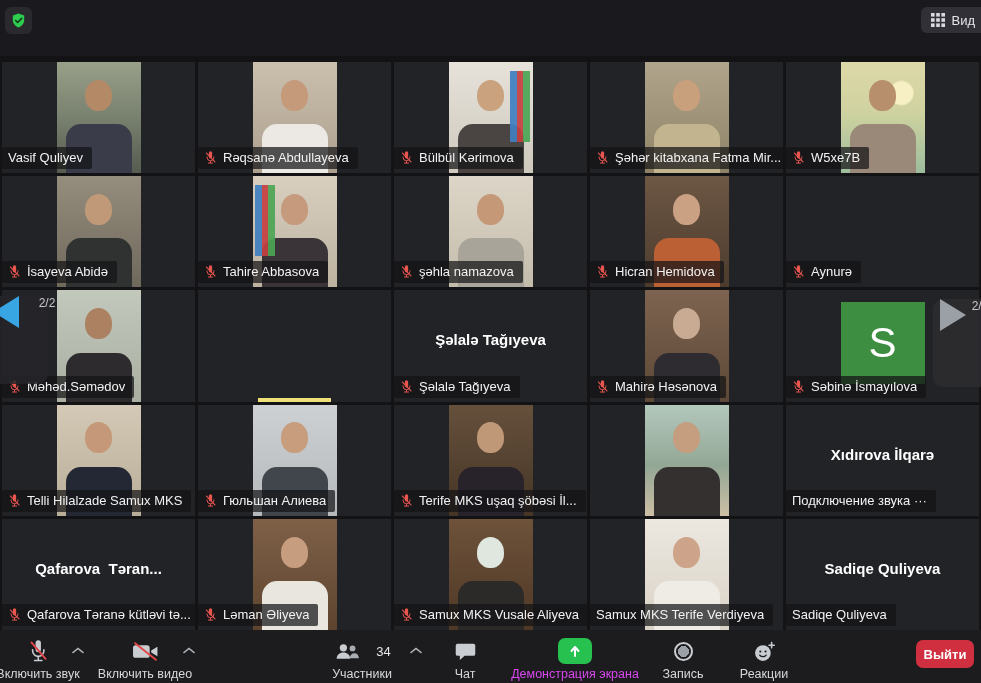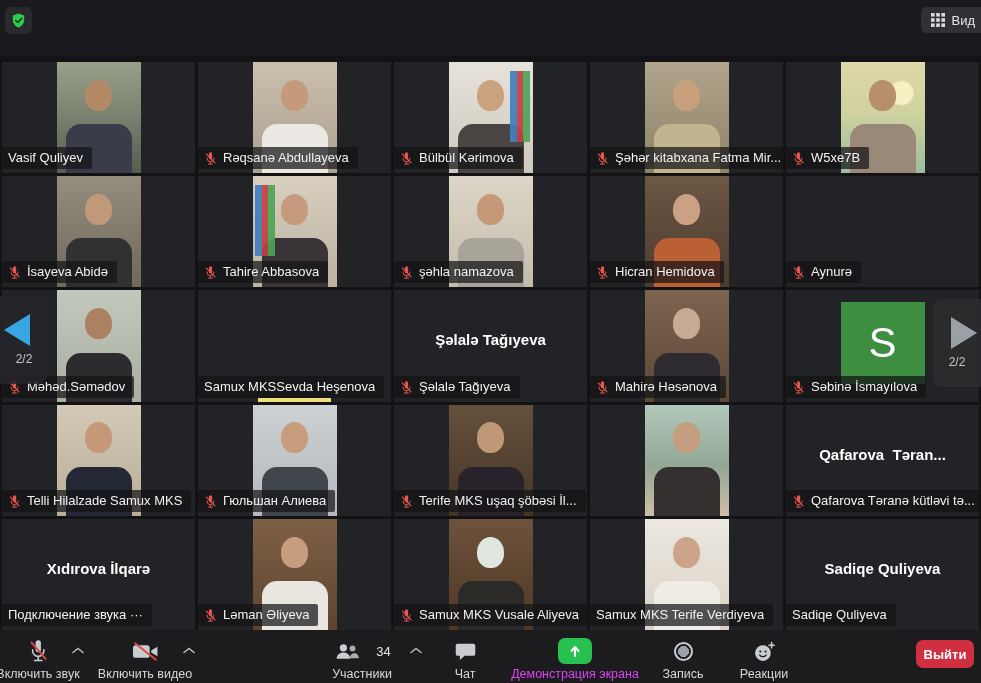--- a/index.html
+++ b/index.html
@@ -22,33 +22,33 @@
   .video{position:absolute;top:0;bottom:0;left:50%;width:84px;margin-left:-42px;
     background:var(--bg,#555);}
   .person{position:absolute;inset:0;}
   .person::before{content:"";position:absolute;left:50%;top:16%;width:27px;height:31px;
     margin-left:-13.5px;border-radius:50% 50% 46% 46%;background:var(--skin,#b68f6d);}
   .person::after{content:"";position:absolute;left:50%;bottom:0;width:66px;height:44%;
     margin-left:-33px;border-radius:15px 15px 0 0;background:var(--shirt,#333);}
   .flag{position:absolute;width:20px;height:64%;top:8%;opacity:.92;
     background:linear-gradient(90deg,#3f7fc1 0 33%,#c43f3f 33% 66%,#4aa554 66% 100%);}
   .flag.right{right:3px;}  .flag.left{left:2px;}
-  .plate{position:absolute;left:0;bottom:4px;max-width:97%;display:flex;align-items:flex-end;gap:6px;
+  .plate{position:absolute;left:0;bottom:4px;max-width:97%;display:flex;align-items:center;gap:6px;
     background:rgba(20,20,22,.72);padding:3px 9px 4px 6px;border-radius:2px;z-index:3;}
   .pname{font-size:13px;color:#f2f2f2;white-space:pre;overflow:hidden;text-overflow:ellipsis;}
   .micoff{flex:0 0 auto;}
   .center-name{position:absolute;inset:0;display:flex;align-items:center;justify-content:center;
     padding-bottom:12px;font-size:15px;font-weight:bold;color:#fff;white-space:pre;z-index:2;}
   .avatar{position:absolute;left:50%;top:50%;width:84px;height:82px;margin:-44px 0 0 -42px;
     background:#3e8e41;display:flex;align-items:center;justify-content:center;
     font-size:42px;color:#fff;}
   .active-bar{position:absolute;left:60px;bottom:0;width:73px;height:4px;background:#efe07a;z-index:4;}
   
   .nav-panel{position:absolute;width:48px;height:88px;background:rgba(44,44,48,.9);z-index:6;
-    display:flex;flex-direction:column;align-items:center;justify-content:center;gap:6px;}
+    display:flex;flex-direction:row;justify-content:center;gap:6px;}
   #nav-left{left:0;top:296px;border-radius:0 10px 10px 0;background:rgba(38,38,42,.85);}
   #nav-right{right:0;top:299px;border-radius:10px 0 0 10px;}
   .tri-left{width:0;height:0;border-top:16px solid transparent;border-bottom:16px solid transparent;
     border-right:26px solid #38a6e3;margin-right:14px;}
   .tri-right{width:0;height:0;border-top:16px solid transparent;border-bottom:16px solid transparent;
     border-left:26px solid #9aa0a6;margin-left:14px;}
   .pageno{font-size:12px;color:#c7c7cb;}
   
   #toolbar{position:absolute;left:0;right:0;bottom:0;height:53px;background:#1c1c1f;z-index:8;}
   .tb-item{position:absolute;top:9px;width:120px;text-align:center;}
@@ -245,24 +245,20 @@
       <svg class="micoff" width="13" height="13" viewBox="0 0 16 16">
           <path d="M6 2.2a2 2 0 0 1 4 0v5a2 2 0 0 1-4 0z" fill="#e8564f"></path>
           <path d="M3.8 7.2v.6a4.2 4.2 0 0 0 8.4 0v-.6M8 12.6v2M5.4 14.8h5.2" stroke="#e8564f" stroke-width="1.2" fill="none" stroke-linecap="round"></path>
           <path d="M3 2.5l10.5 11" stroke="#e8564f" stroke-width="1.4" stroke-linecap="round"></path>
         </svg>
       <span class="pname">Məhəd.Səmədov</span>
     </div>
   </div>
 
   <div class="tile">
-    <div class="plate">
-
-      <span class="pname">Samux MKSSevda Heşenova</span>
-    </div>
     <div class="active-bar"></div>
   </div>
 
   <div class="tile">
     <div class="center-name">Şəlalə Tağıyeva</div>
     <div class="plate">
       <svg class="micoff" width="13" height="13" viewBox="0 0 16 16">
           <path d="M6 2.2a2 2 0 0 1 4 0v5a2 2 0 0 1-4 0z" fill="#e8564f"></path>
           <path d="M3.8 7.2v.6a4.2 4.2 0 0 0 8.4 0v-.6M8 12.6v2M5.4 14.8h5.2" stroke="#e8564f" stroke-width="1.2" fill="none" stroke-linecap="round"></path>
           <path d="M3 2.5l10.5 11" stroke="#e8564f" stroke-width="1.4" stroke-linecap="round"></path>
@@ -341,35 +337,35 @@
     </div>
   </div>
 
   <div class="tile">
     <div class="video" style="--bg:linear-gradient(180deg,#b2c8bc 0%,#93a795 55%,#cdbfa5 100%);--skin:#c59d7f;--shirt:#33302f">
       <div class="person"></div>
     </div>
   </div>
 
   <div class="tile">
+    <div class="center-name">Xıdırova İlqarə</div>
+    <div class="plate">
+      <span class="pname">Подключение звука ···</span>
+    </div>
+  </div>
+
+  <div class="tile">
     <div class="center-name">Qafarova  Təran...</div>
     <div class="plate">
       <svg class="micoff" width="13" height="13" viewBox="0 0 16 16">
           <path d="M6 2.2a2 2 0 0 1 4 0v5a2 2 0 0 1-4 0z" fill="#e8564f"></path>
           <path d="M3.8 7.2v.6a4.2 4.2 0 0 0 8.4 0v-.6M8 12.6v2M5.4 14.8h5.2" stroke="#e8564f" stroke-width="1.2" fill="none" stroke-linecap="round"></path>
           <path d="M3 2.5l10.5 11" stroke="#e8564f" stroke-width="1.4" stroke-linecap="round"></path>
         </svg>
       <span class="pname">Qafarova Təranə kütləvi tə...</span>
-    </div>
-  </div>
-
-  <div class="tile">
-    <div class="center-name">Xıdırova İlqarə</div>
-    <div class="plate">
-      <span class="pname">Подключение звука ···</span>
     </div>
   </div>
 
   <div class="tile">
     <div class="video" style="--bg:linear-gradient(180deg,#7e6047,#5e442f);--skin:#c69d7f;--shirt:#e9e6df">
       <div class="person"></div>
     </div>
     <div class="plate">
       <svg class="micoff" width="13" height="13" viewBox="0 0 16 16">
           <path d="M6 2.2a2 2 0 0 1 4 0v5a2 2 0 0 1-4 0z" fill="#e8564f"></path>

